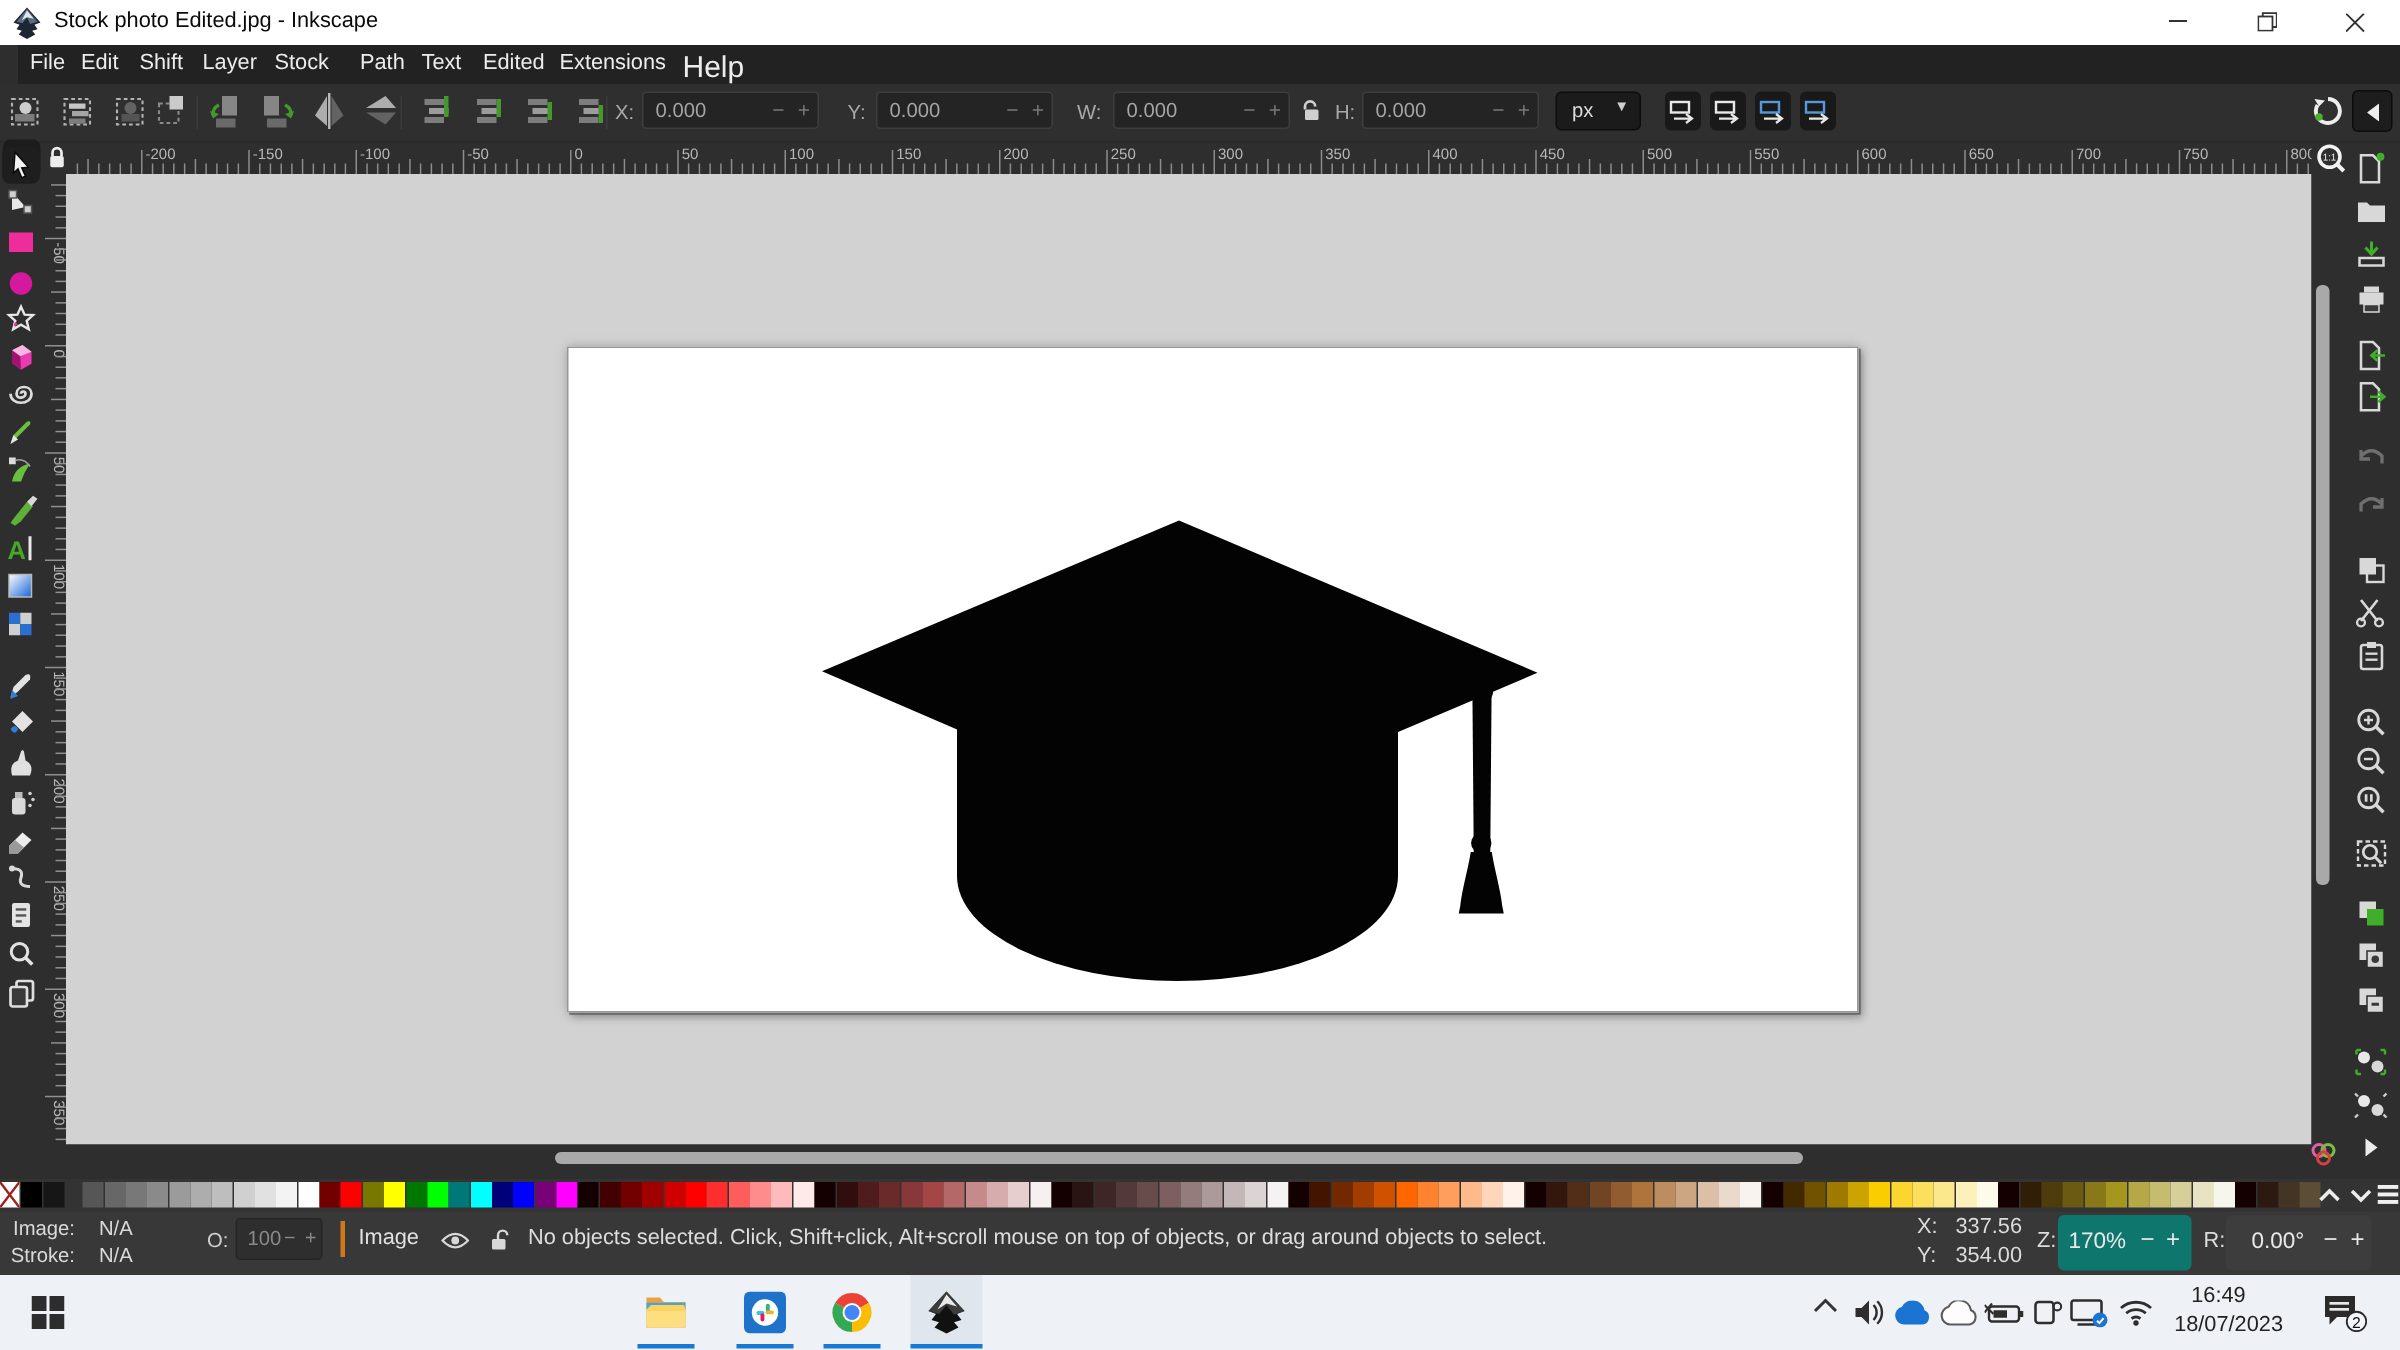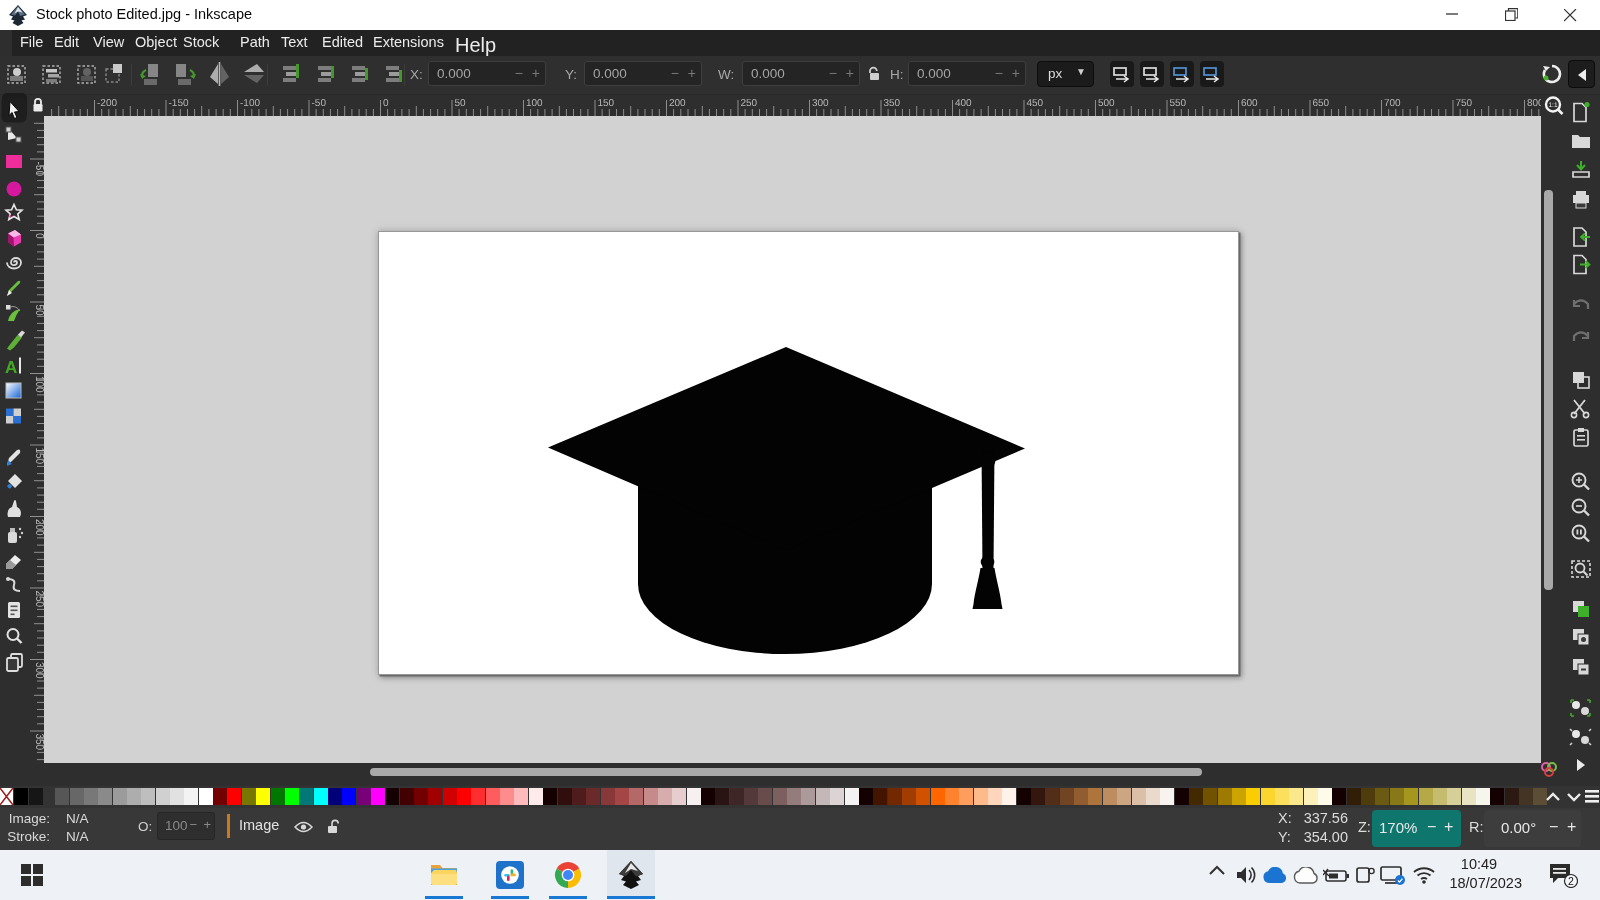--- a/index.html
+++ b/index.html
@@ -18,22 +18,22 @@
       <rect x="0.5" y="3" width="9.5" height="9.5" fill="#fff" stroke="#333" stroke-width="1.2"></rect>
       <path d="M3.5,3 v-2.3 h9.3 v9.3 h-2.5" fill="none" stroke="#333" stroke-width="1.2"></path>
     </svg>
     <svg width="13" height="13" style="position:absolute;left:1564px;top:9px">
       <path d="M0,0 L12,12 M12,0 L0,12" stroke="#333" stroke-width="1.2"></path>
     </svg>
   </div>
 <div class="abs" style="left:12px;top:30px;width:1598px;height:26px;background:#222222">
     <span style="position:absolute;left:8px;top:4px;color:#ececec;font-size:14.5px">File</span>
     <span style="position:absolute;left:42px;top:4px;color:#ececec;font-size:14.5px">Edit</span>
-    <span style="position:absolute;left:81px;top:4px;color:#ececec;font-size:14.5px">View</span>
-    <span style="position:absolute;left:123px;top:4px;color:#ececec;font-size:14.5px">Object</span>
+    <span style="position:absolute;left:81px;top:4px;color:#ececec;font-size:14.5px">Shift</span>
+    <span style="position:absolute;left:123px;top:4px;color:#ececec;font-size:14.5px">Layer</span>
     <span style="position:absolute;left:171px;top:4px;color:#ececec;font-size:14.5px">Stock</span>
     <span style="position:absolute;left:228px;top:4px;color:#ececec;font-size:14.5px">Path</span>
     <span style="position:absolute;left:269px;top:4px;color:#ececec;font-size:14.5px">Text</span>
     <span style="position:absolute;left:310px;top:4px;color:#ececec;font-size:14.5px">Edited</span>
     <span style="position:absolute;left:361px;top:4px;color:#ececec;font-size:14.5px">Extensions</span>
     <span style="position:absolute;left:443px;top:4px;color:#ececec;font-size:20px">Help</span>
   </div>
 <div class="abs" style="left:0;top:56px;width:1600px;height:39px;background:#2f2f2f;border-bottom:1px solid #282828">
     <svg width="420" height="39" style="position:absolute;left:0;top:0;opacity:0.82">
       <g transform="translate(0,-56)">
@@ -761,20 +761,21 @@
     <div style="position:absolute;left:227px;top:6px;width:3px;height:24px;background:#d07818"></div>
     <div style="position:absolute;left:239px;top:9px;color:#e2e2e2;font-size:14.5px">Image</div>
     <svg width="19" height="14" style="position:absolute;left:294px;top:12px">
 <path d="M1,7 q8.5,-9 17,0 q-8.5,9 -17,0 z" fill="none" stroke="#d8d8d8" stroke-width="1.5"></path>
 <circle cx="9.5" cy="7" r="2.6" fill="#d8d8d8"></circle>
     </svg>
     <svg width="15" height="15" style="position:absolute;left:326px;top:11px">
 <path d="M4,7 v-2.5 a3.1,3.1 0 0 1 6.2,0" fill="none" stroke="#d8d8d8" stroke-width="1.6" transform="translate(2,0)"></path>
 <rect x="2" y="7" width="9" height="7" rx="1" fill="#d8d8d8"></rect>
     </svg>
+    <div style="position:absolute;left:352px;top:9px;color:#dddddd;font-size:14.5px">No objects selected. Click, Shift+click, Alt+scroll mouse on top of objects, or drag around objects to select.</div>
     <div style="position:absolute;left:1278px;top:2px;color:#dcdcdc;font-size:14.5px">X:</div>
     <div style="position:absolute;left:1278px;top:21px;color:#dcdcdc;font-size:14.5px">Y:</div>
     <div style="position:absolute;left:1276px;top:2px;width:72px;text-align:right;color:#dcdcdc;font-size:14.5px">337.56</div>
     <div style="position:absolute;left:1276px;top:21px;width:72px;text-align:right;color:#dcdcdc;font-size:14.5px">354.00</div>
     <div style="position:absolute;left:1358px;top:11px;color:#dcdcdc;font-size:14.5px">Z:</div>
     <div style="position:absolute;left:1372px;top:2px;width:89px;height:37px;background:#0f766e;border-radius:4px">
       <span style="position:absolute;left:7px;top:9px;color:#e8e8e8;font-size:15px">170%</span>
       <span style="position:absolute;left:55px;top:8px;color:#e8e8e8;font-size:16px">−</span>
       <span style="position:absolute;left:72px;top:8px;color:#e8e8e8;font-size:16px">+</span>
     </div>
@@ -850,21 +851,21 @@
     <svg width="26" height="20" style="position:absolute;left:1380px;top:15px">
 <rect x="1" y="2" width="20" height="13" rx="1.5" fill="none" stroke="#2e2e2e" stroke-width="1.7"></rect>
 <path d="M5,18 h12" stroke="#2e2e2e" stroke-width="1.7"></path>
 <circle cx="20" cy="15" r="5" fill="#1b74d2"></circle>
 <path d="M18,15.5 l1.6,1.6 2.8,-3.4" stroke="#fff" stroke-width="1.3" fill="none"></path>
     </svg>
     <svg width="24" height="18" style="position:absolute;left:1412px;top:16px">
 <path d="M2,6 a15,15 0 0 1 20,0 M5.5,9.5 a10,10 0 0 1 13,0 M9,13 a5.5,5.5 0 0 1 6,0" stroke="#2e2e2e" stroke-width="1.9" fill="none"></path>
 <circle cx="12" cy="16" r="1.8" fill="#2e2e2e"></circle>
     </svg>
-    <div style="position:absolute;left:1436px;top:6px;width:86px;text-align:center;color:#222;font-size:14.5px">10:49</div>
+    <div style="position:absolute;left:1436px;top:6px;width:86px;text-align:center;color:#222;font-size:14.5px">16:49</div>
     <div style="position:absolute;left:1436px;top:25px;width:86px;text-align:right;color:#222;font-size:14.5px">18/07/2023</div>
     <svg width="30" height="26" style="position:absolute;left:1548px;top:12px">
 <path d="M2,2 h20 v14 h-12 l-5,5 v-5 h-3 z" fill="#2a2a2a"></path>
 <rect x="5" y="6" width="13" height="1.8" fill="#e8e8e8"></rect>
       <rect x="5" y="10" width="13" height="1.8" fill="#e8e8e8"></rect>
 <circle cx="23" cy="19" r="6.5" fill="#f3f6fa" stroke="#2a2a2a" stroke-width="1.2"></circle>
 <text x="23" y="23" font-size="10.5" fill="#111" text-anchor="middle" font-family="Liberation Sans, sans-serif">2</text>
     </svg>
   </div>
 </body></html>

